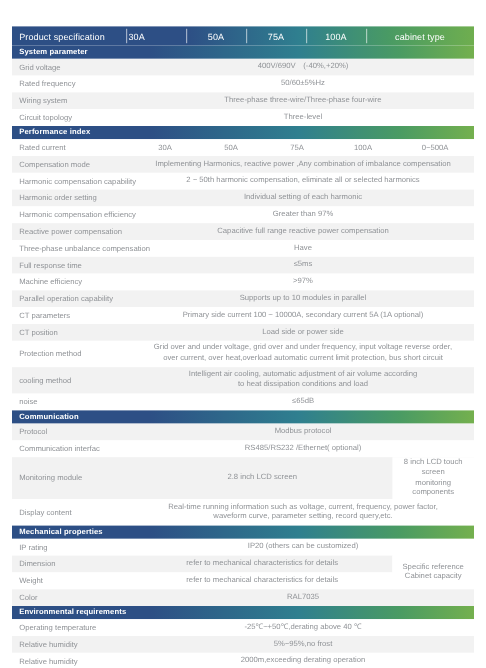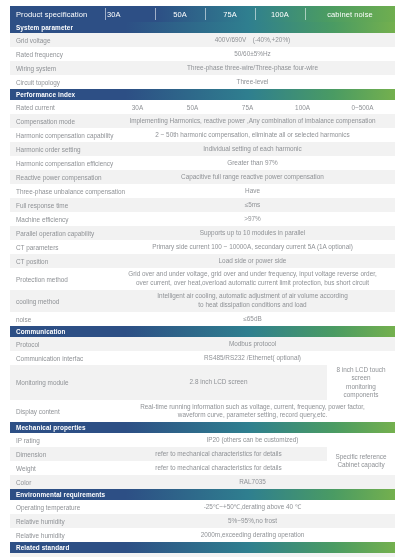--- a/index.html
+++ b/index.html
@@ -20,20 +20,21 @@
 
   
   .hdr {
     display: flex;
     height: 16px;
     background: linear-gradient(to right,
         #2d4f85 0%, #2d4f85 38%, #2f7f8f 62%, #4a9b63 82%, #6fae4f 100%);
     color: #ffffff;
     font-size: 7.5px;
     align-items: center;
+    margin-top: 16px;
   }
   .hdr > div {
     height: 100%;
     display: flex;
     align-items: center;
     justify-content: center;
     position: relative;
     white-space: nowrap;
     letter-spacing: .1px;
   }
@@ -142,21 +143,21 @@
 <body>
 
 <div id="sheet">
 
   <div class="hdr">
     <div class="h-label">Product specification</div>
     <div class="h-first">30A</div>
     <div class="h-col">50A</div>
     <div class="h-col">75A</div>
     <div class="h-col">100A</div>
-    <div class="h-last">cabinet noise</div>
+    <div class="h-last">cabinet type</div>
   </div>
 
   <div class="sec">System parameter</div>
 
   <div class="row alt">
     <div class="lbl">Grid voltage</div>
     <div class="val">400V/690V　(-40%,+20%)</div>
   </div>
   <div class="row">
     <div class="lbl">Rated frequency</div>

